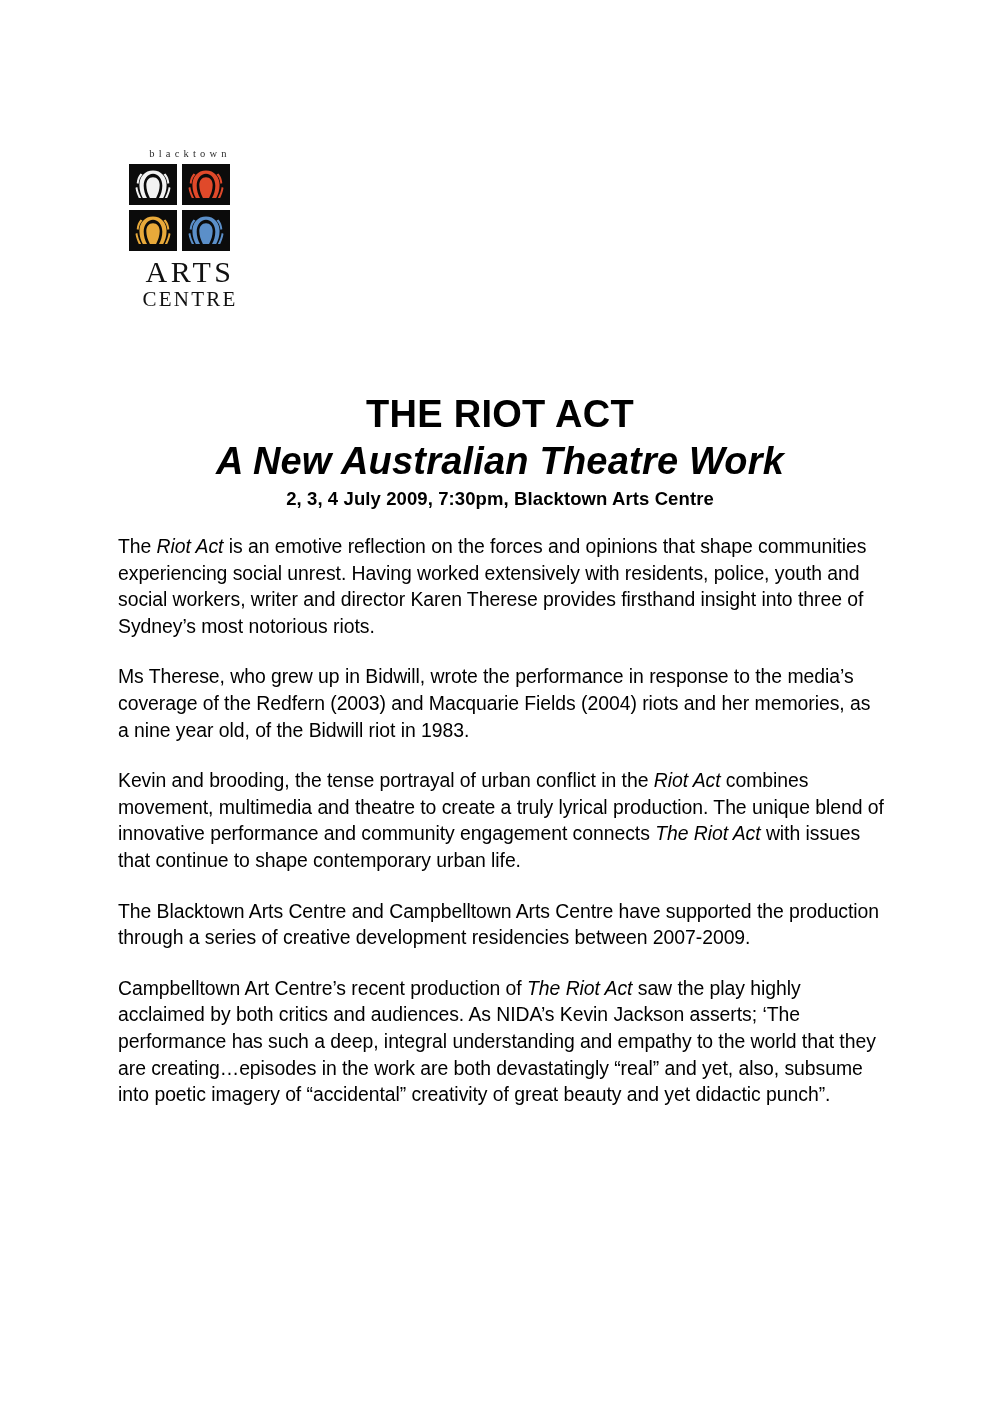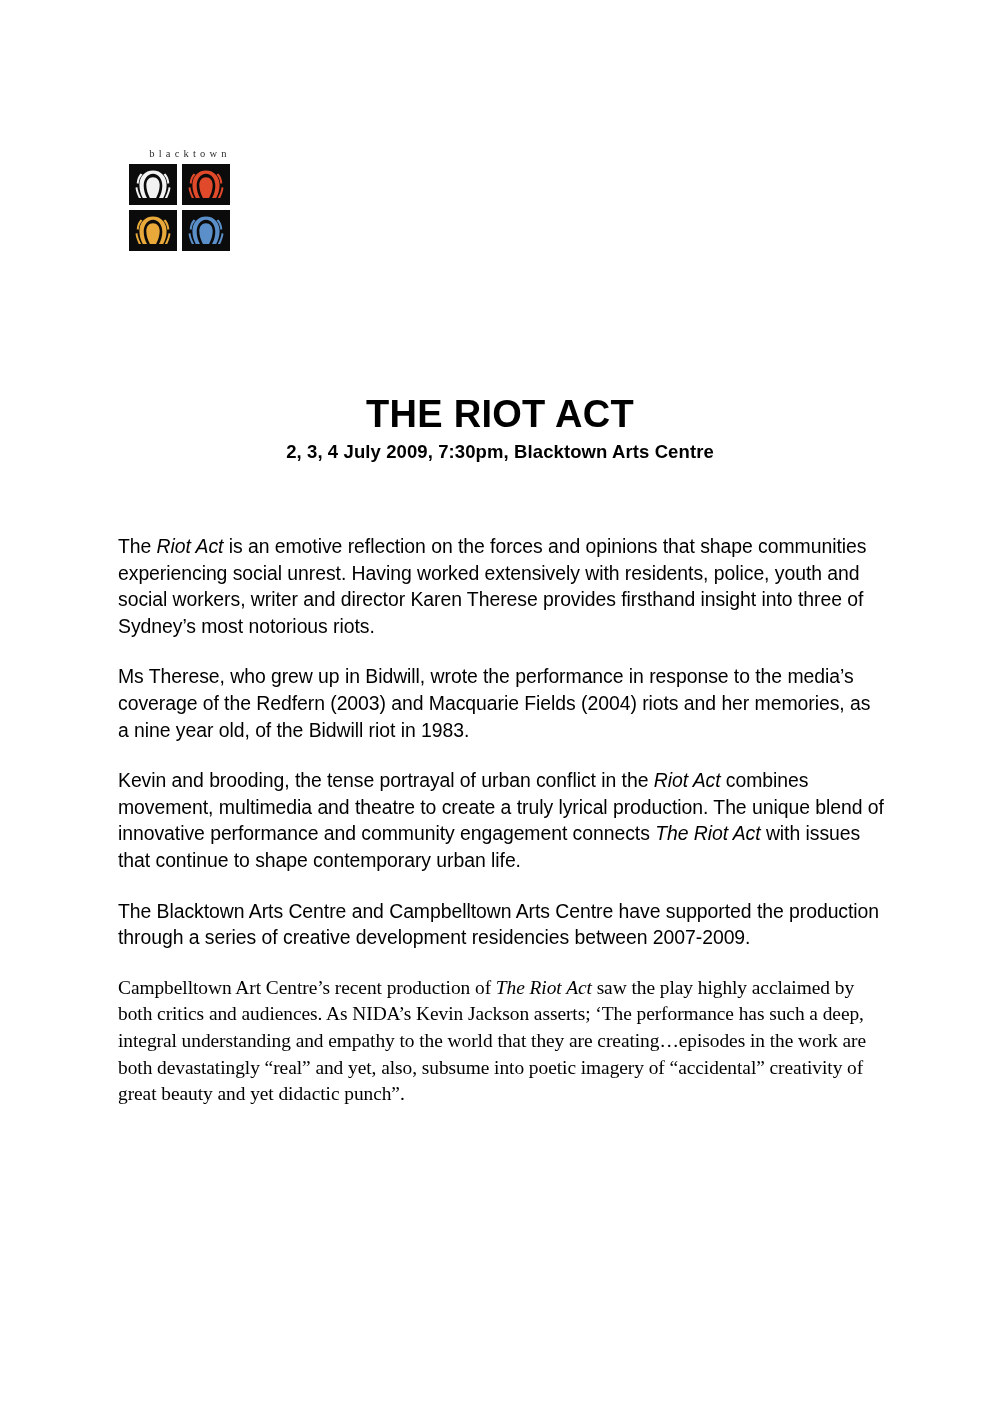--- a/index.html
+++ b/index.html
@@ -123,21 +123,21 @@
     top: 533px;
     width: 766px;
   }
   .body-copy p {
     margin: 0 0 24px 0;
     font-size: 19.4px;
     line-height: 26.6px;
     letter-spacing: -0.05px;
     text-align: left;
   }
-  .body-copy p:last-child { margin-bottom: 6px; font-family: Liberation Serif, serif; }
+  .body-copy p:last-child { margin-bottom: 6px; }
   .body-copy i { font-style: italic; }
 </style>
 </head>
 <body>
 
 <div class="page">
 
   <div class="logo-block">
     <div class="logo-wordmark">blacktown</div>
 
@@ -180,25 +180,30 @@
           <g fill="#5b8fc9">
             <path d="M24 6.5c-8.2 0-13.6 6.4-13.6 14.4 0 5.3 1.6 9.6 3.4 13h4.2c-2-3.6-3.3-7.7-3.3-12.2 0-6.8 4-11.9 9.3-11.9s9.3 5.1 9.3 11.9c0 4.5-1.3 8.6-3.3 12.2h4.2c1.8-3.4 3.4-7.7 3.4-13C37.6 12.9 32.2 6.5 24 6.5z"></path>
             <path d="M24 13.3c-4.1 0-6.7 3.2-6.7 7.8 0 4.4 1.5 9 3.6 12.8h6.2c2.1-3.8 3.6-8.4 3.6-12.8 0-4.6-2.6-7.8-6.7-7.8z"></path>
             <path d="M11.6 9.6c-2.3 2.5-3.6 5.9-3.9 9.6l1.9.5c.4-3.6 1.7-6.9 3.9-9.2l-1.9-.9zM36.4 9.6l-1.9.9c2.2 2.3 3.5 5.6 3.9 9.2l1.9-.5c-.3-3.7-1.6-7.1-3.9-9.6z"></path>
             <path d="M8.3 23.1l-1.8.6c.5 3.6 1.8 7.2 3.3 10.2h2.3c-1.8-3.2-3.2-7-3.8-10.8zM39.7 23.1c-.6 3.8-2 7.6-3.8 10.8h2.3c1.5-3 2.8-6.6 3.3-10.2l-1.8-.6z"></path>
           </g>
         </svg>
       </div>
     </div>
 
+    <div class="logo-arts">
+      <span class="arts">ARTS</span>
+      <span class="centre">CENTRE</span>
+    </div>
   </div>
 
 
   <div class="title-wrap">
     <div class="doc-title">THE RIOT ACT</div>
+    <div class="doc-subtitle">A New Australian Theatre Work</div>
     <div class="doc-dateline">2, 3, 4 July 2009, 7:30pm, Blacktown Arts Centre</div>
   </div>
 
   <div class="body-copy">
 
 
     <p><span>The </span><i>Riot Act</i><span> is an emotive reflection on the forces and opinions that shape communities experiencing social unrest. Having worked extensively with residents, police, youth and social workers, writer and director Karen Therese provides firsthand insight into three of Sydney’s most notorious riots.</span></p>
 
     <p>Ms Therese, who grew up in Bidwill, wrote the performance in response to the media’s coverage of the Redfern (2003) and Macquarie Fields (2004) riots and her memories, as a nine year old, of the Bidwill riot in 1983.</p>
 

